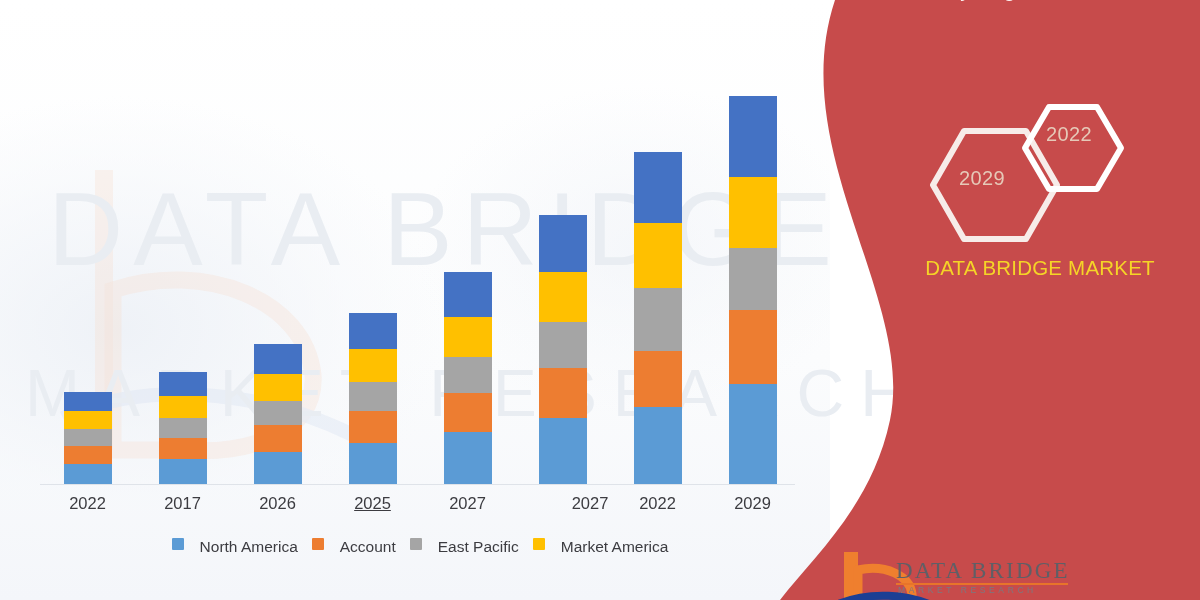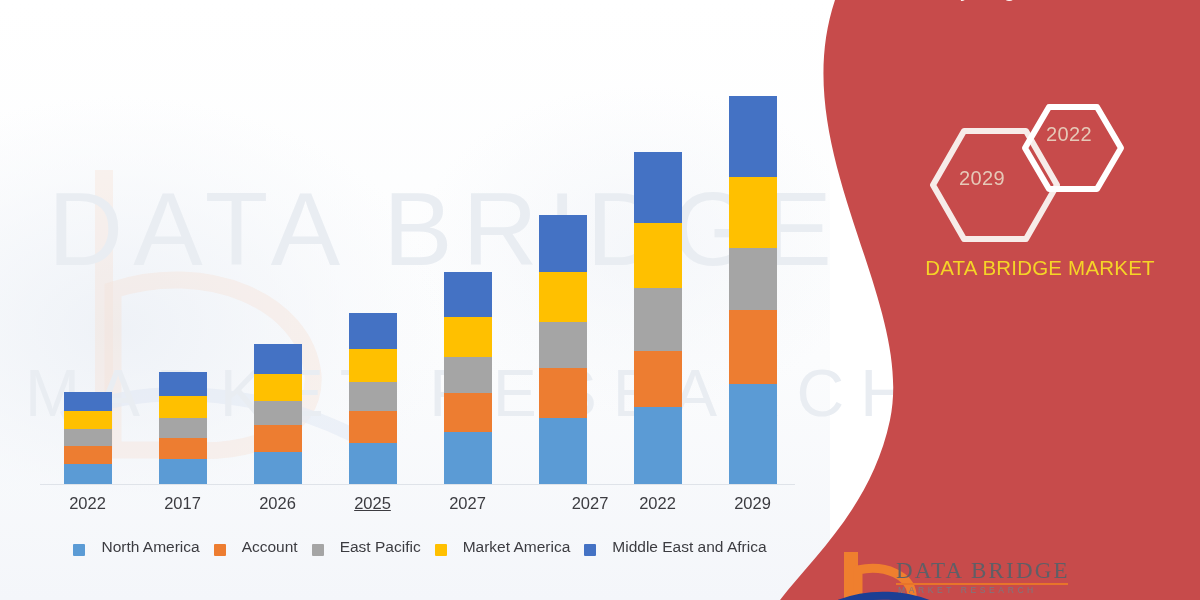--- a/index.html
+++ b/index.html
@@ -204,21 +204,21 @@
     top: 538px;
     width: 760px;
     display: flex;
     align-items: center;
     justify-content: center;
     gap: 14px;
     flex-wrap: nowrap;
   }
   .legend-item {
     display: flex;
-    align-items: flex-end;
+    align-items: flex-start;
     gap: 16px;
     white-space: nowrap;
   }
   .legend-swatch {
     width: 12px; height: 12px;
     flex: 0 0 12px;
     border-radius: 1px;
   }
   .legend-label {
     font-size: 15.5px;
@@ -355,19 +355,15 @@
         <span class="legend-label">Account</span>
       </div>
       <div class="legend-item">
         <span class="legend-swatch" style="background: rgb(165, 165, 165);"></span>
         <span class="legend-label">East Pacific</span>
       </div>
       <div class="legend-item">
         <span class="legend-swatch" style="background: rgb(255, 192, 0);"></span>
         <span class="legend-label">Market America</span>
       </div>
-      <div class="legend-item">
-        <span class="legend-swatch" style="background: rgb(68, 114, 196);"></span>
-        <span class="legend-label">Middle East and Africa</span>
-      </div>
     </div>
 
 </div>
 
 </body></html>

